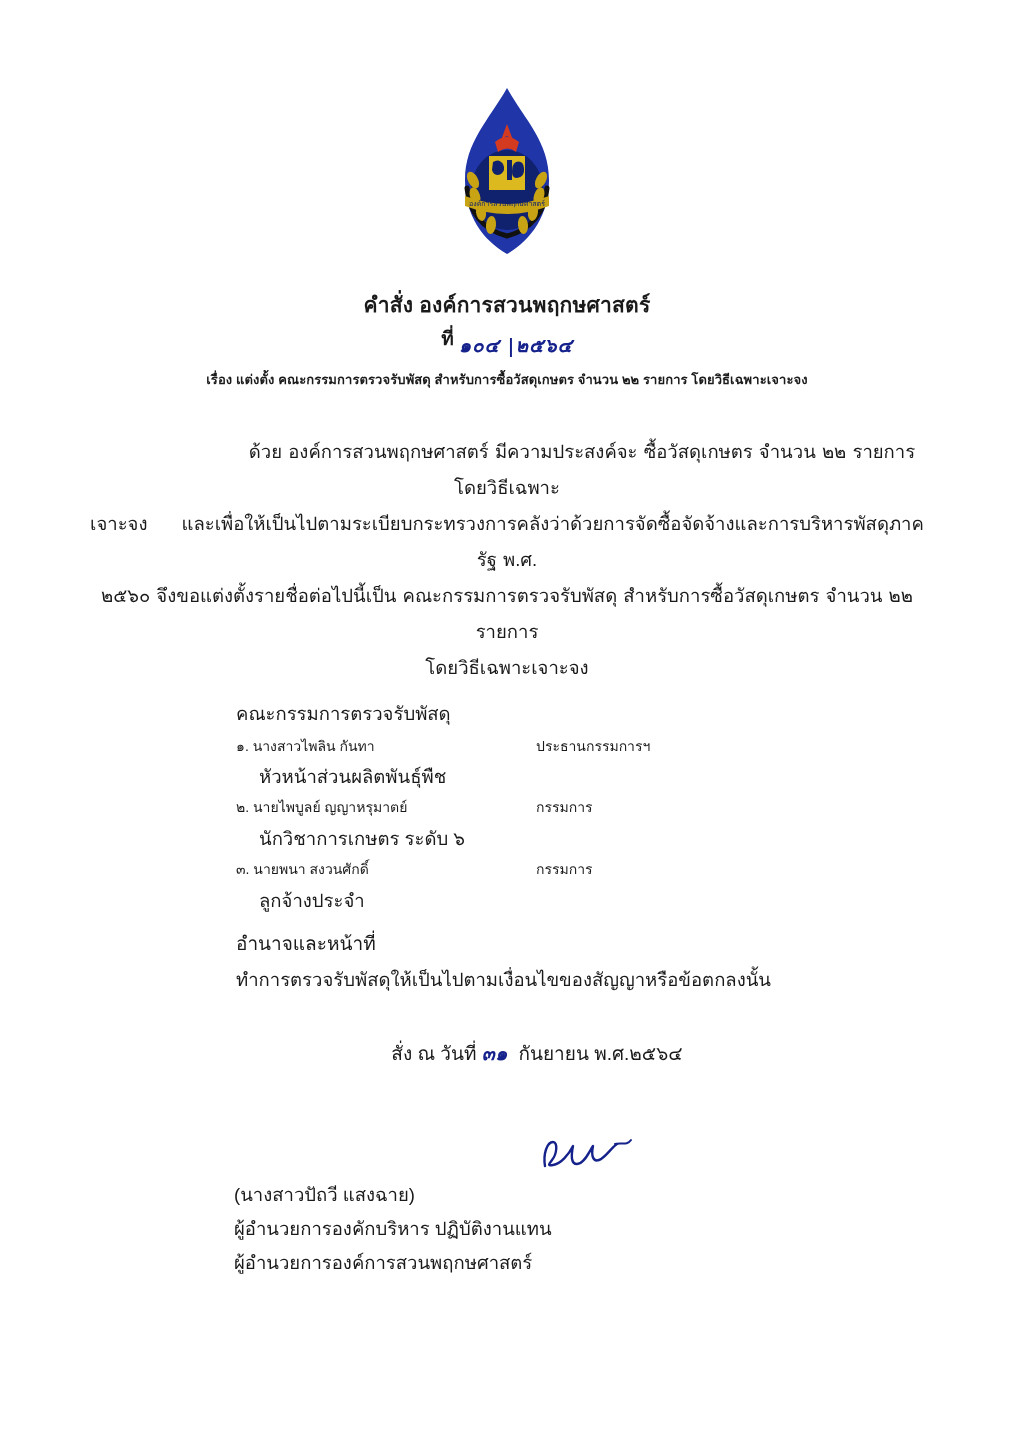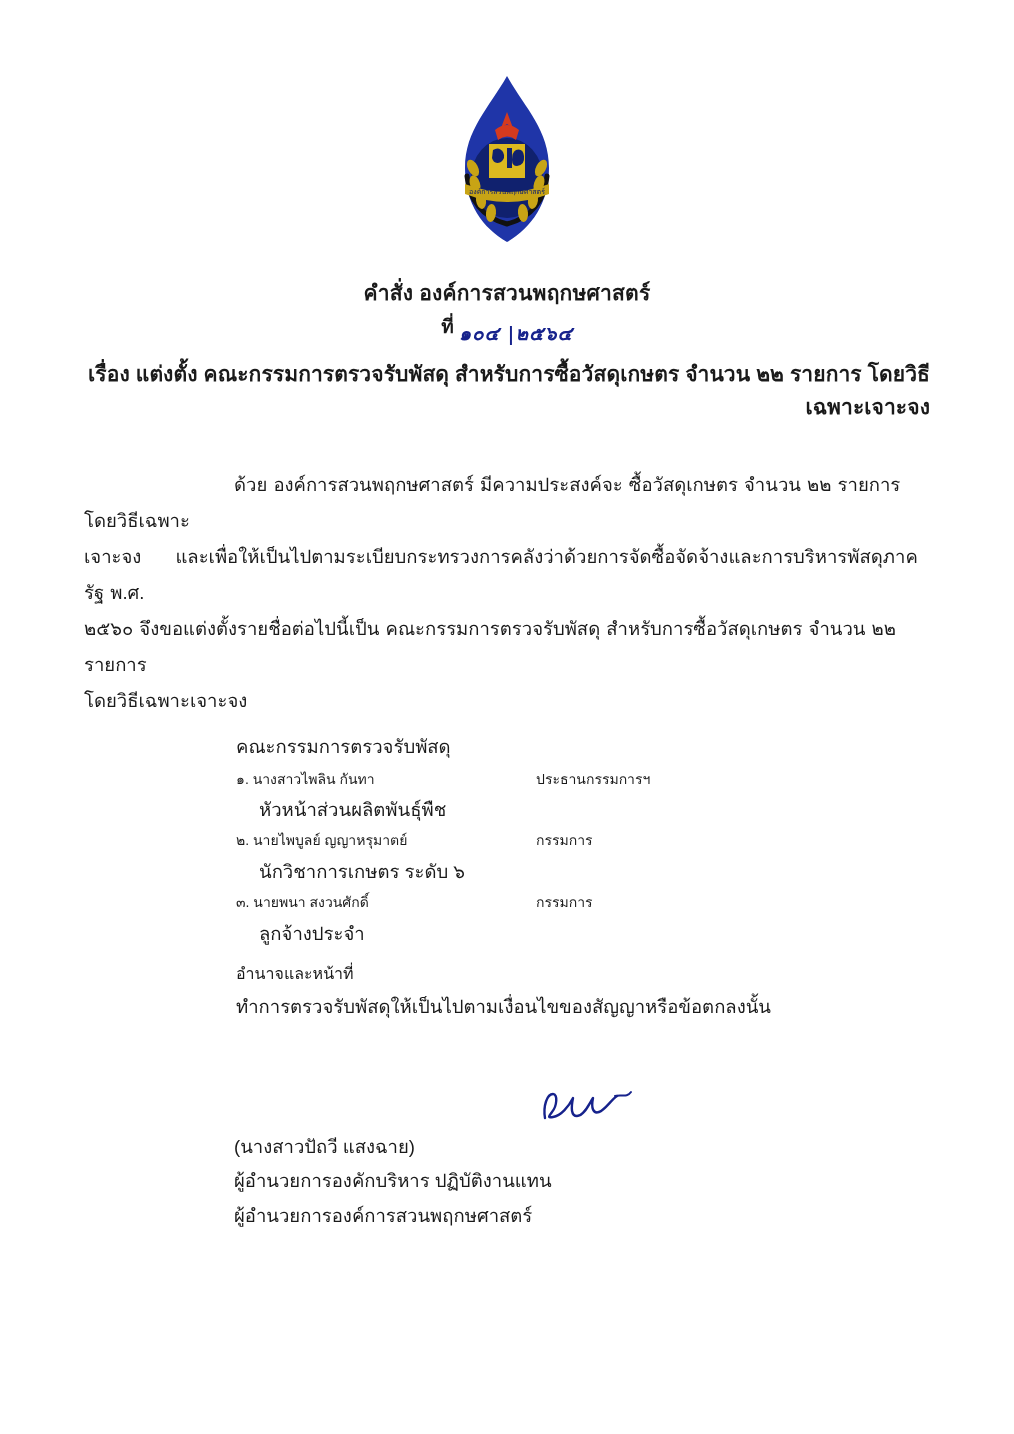--- a/index.html
+++ b/index.html
@@ -14,20 +14,21 @@
     font-family: "Liberation Sans", "DejaVu Sans", sans-serif;
     color: #1a1a1a;
     overflow: hidden;
   }
   .page {
     position: relative;
     width: 1014px;
     height: 1272px;
     box-sizing: border-box;
     padding: 60px 84px 32px 84px;
+    margin-top: 12px;
   }
 
   
   .emblem-wrap {
     display: flex;
     justify-content: center;
     margin-top: 12px;
     margin-bottom: 14px;
   }
   .emblem {
@@ -55,36 +56,36 @@
   .doc-number-line .handwritten {
     font-family: "DejaVu Serif", serif;
     color: #16228c;
     font-style: italic;
     font-weight: bold;
     letter-spacing: 1px;
     position: relative;
     top: 7px;
   }
   .subject-line {
-    text-align: right;
-    font-size: 21px;
+    text-align: center;
+    font-size: 13px;
     font-weight: bold;
     margin: 16px 0 0 0;
     letter-spacing: .1px;
   }
 
   
   .body-block {
     margin-top: 44px;
     font-size: 18.5px;
     line-height: 1.95;
   }
   .para {
     text-indent: 0;
-    text-align: left;
+    text-align: center;
     word-spacing: 1px;
   }
   .para .indent { display: inline-block; width: 150px; }
   .para .gap-sm { display: inline-block; width: 34px; }
 
   .list-head {
     margin-top: 10px;
     margin-left: 152px;
     font-size: 18.5px;
   }
@@ -98,21 +99,21 @@
   .member-role { width: 220px; }
   .member-sub {
     margin-left: 175px;
     font-size: 18.5px;
     line-height: 1.9;
   }
 
   .duty-head {
     margin-top: 8px;
     margin-left: 152px;
-    font-size: 16px;
+    font-size: 19px;
     line-height: 1.9;
   }
   .duty-text {
     margin-left: 152px;
     font-size: 18.5px;
     line-height: 1.9;
   }
 
   .date-line {
     margin-top: 38px;
@@ -237,20 +238,26 @@
         <span>๓.</span>
         <span>นายพนา สงวนศักดิ์</span>
       </span>
       <span class="member-role">กรรมการ</span>
     </div>
     <div class="member-sub">ลูกจ้างประจำ</div>
 
     <div class="duty-head">อำนาจและหน้าที่</div>
     <div class="duty-text">ทำการตรวจรับพัสดุให้เป็นไปตามเงื่อนไขของสัญญาหรือข้อตกลงนั้น</div>
 
+    <div class="date-line">
+      <span>สั่ง ณ วันที่</span>
+      <span class="hw">๓๑</span>
+      &nbsp;<span>กันยายน</span>
+      <span>พ.ศ.</span><span>๒๕๖๔</span>
+    </div>
 
     <div class="sig-block">
       <div class="signature-mark">
         <svg width="110" height="44" viewBox="0 0 110 44" xmlns="http://www.w3.org/2000/svg" aria-hidden="true">
           <path d="M18 34 C 16 22 20 10 26 10 C 31 10 30 22 25 28 C 22 32 20 34 26 33 C 34 32 42 22 46 14
                    C 44 24 44 32 50 32 C 57 32 62 20 66 14 C 64 24 66 30 72 28 C 78 26 84 16 90 12" stroke="#16228c" stroke-width="2.4" fill="none" stroke-linecap="round" stroke-linejoin="round"></path>
           <path d="M88 12 C 94 10 100 14 104 8" stroke="#16228c" stroke-width="2" fill="none" stroke-linecap="round"></path>
         </svg>
       </div>
       <div class="sig-name">(นางสาวปัถวี แสงฉาย)</div>

